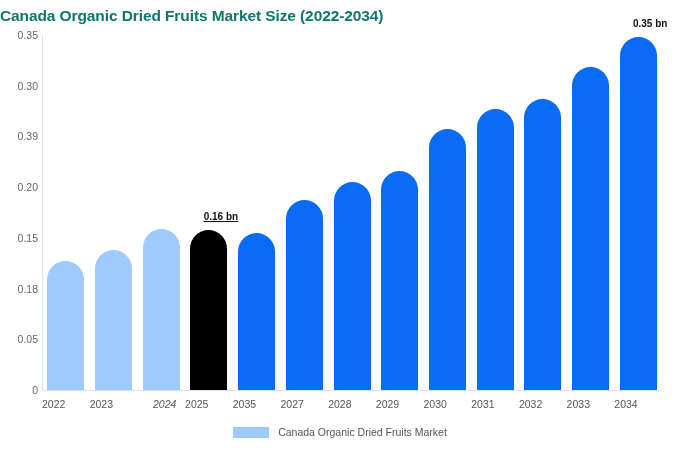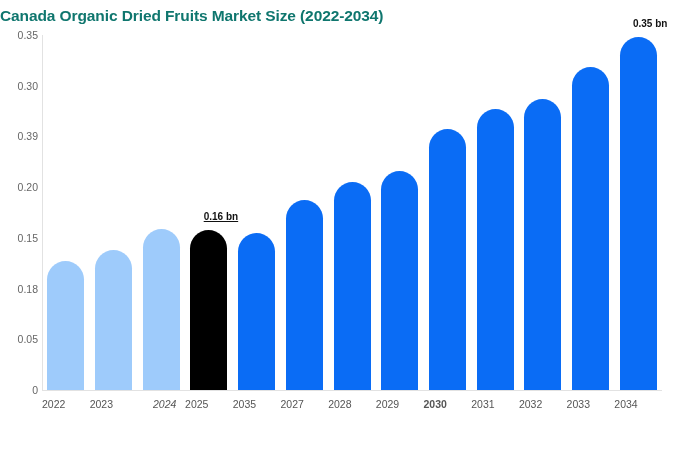--- a/index.html
+++ b/index.html
@@ -176,27 +176,31 @@
       </div>
       <div class="bar-slot" style="left: 529.962px; width: 37px;">
         <div class="bar" style="height: 322.543px; background: rgb(10, 108, 245);"></div>
       </div>
       <div class="bar-slot" style="left: 577.654px; width: 37px;">
         <div class="bar" style="height: 352.971px; background: rgb(10, 108, 245);"></div>
         <div class="bar-label" style="bottom: 360.971px;">0.35 bn</div>
       </div>
     </div>
 
+  <div id="legend">
+    <span id="legend-swatch" style="background: rgb(158, 203, 251);"></span>
+    <span id="legend-label">Canada Organic Dried Fruits Market</span>
+  </div>
 
 <div class="x-label" style="left: 42px; width: 47.6923px;">2022</div>
     <div class="x-label" style="left: 89.6923px; width: 47.6923px;">2023</div>
     <div class="x-label" style="left: 153px; width: 47.6923px; font-style: italic;">2024</div>
     <div class="x-label" style="left: 185.077px; width: 47.6923px;">2025</div>
     <div class="x-label" style="left: 232.769px; width: 47.6923px;">2035</div>
     <div class="x-label" style="left: 280.462px; width: 47.6923px;">2027</div>
     <div class="x-label" style="left: 328.154px; width: 47.6923px;">2028</div>
     <div class="x-label" style="left: 375.846px; width: 47.6923px;">2029</div>
-    <div class="x-label" style="left: 423.538px; width: 47.6923px; font-weight: bold;">2030</div>
+    <div class="x-label" style="left: 423.538px; width: 47.6923px;">2030</div>
     <div class="x-label" style="left: 471.231px; width: 47.6923px;">2031</div>
     <div class="x-label" style="left: 518.923px; width: 47.6923px;">2032</div>
     <div class="x-label" style="left: 566.615px; width: 47.6923px;">2033</div>
     <div class="x-label" style="left: 614.308px; width: 47.6923px;">2034</div>
   </div>
 
 </body></html>

